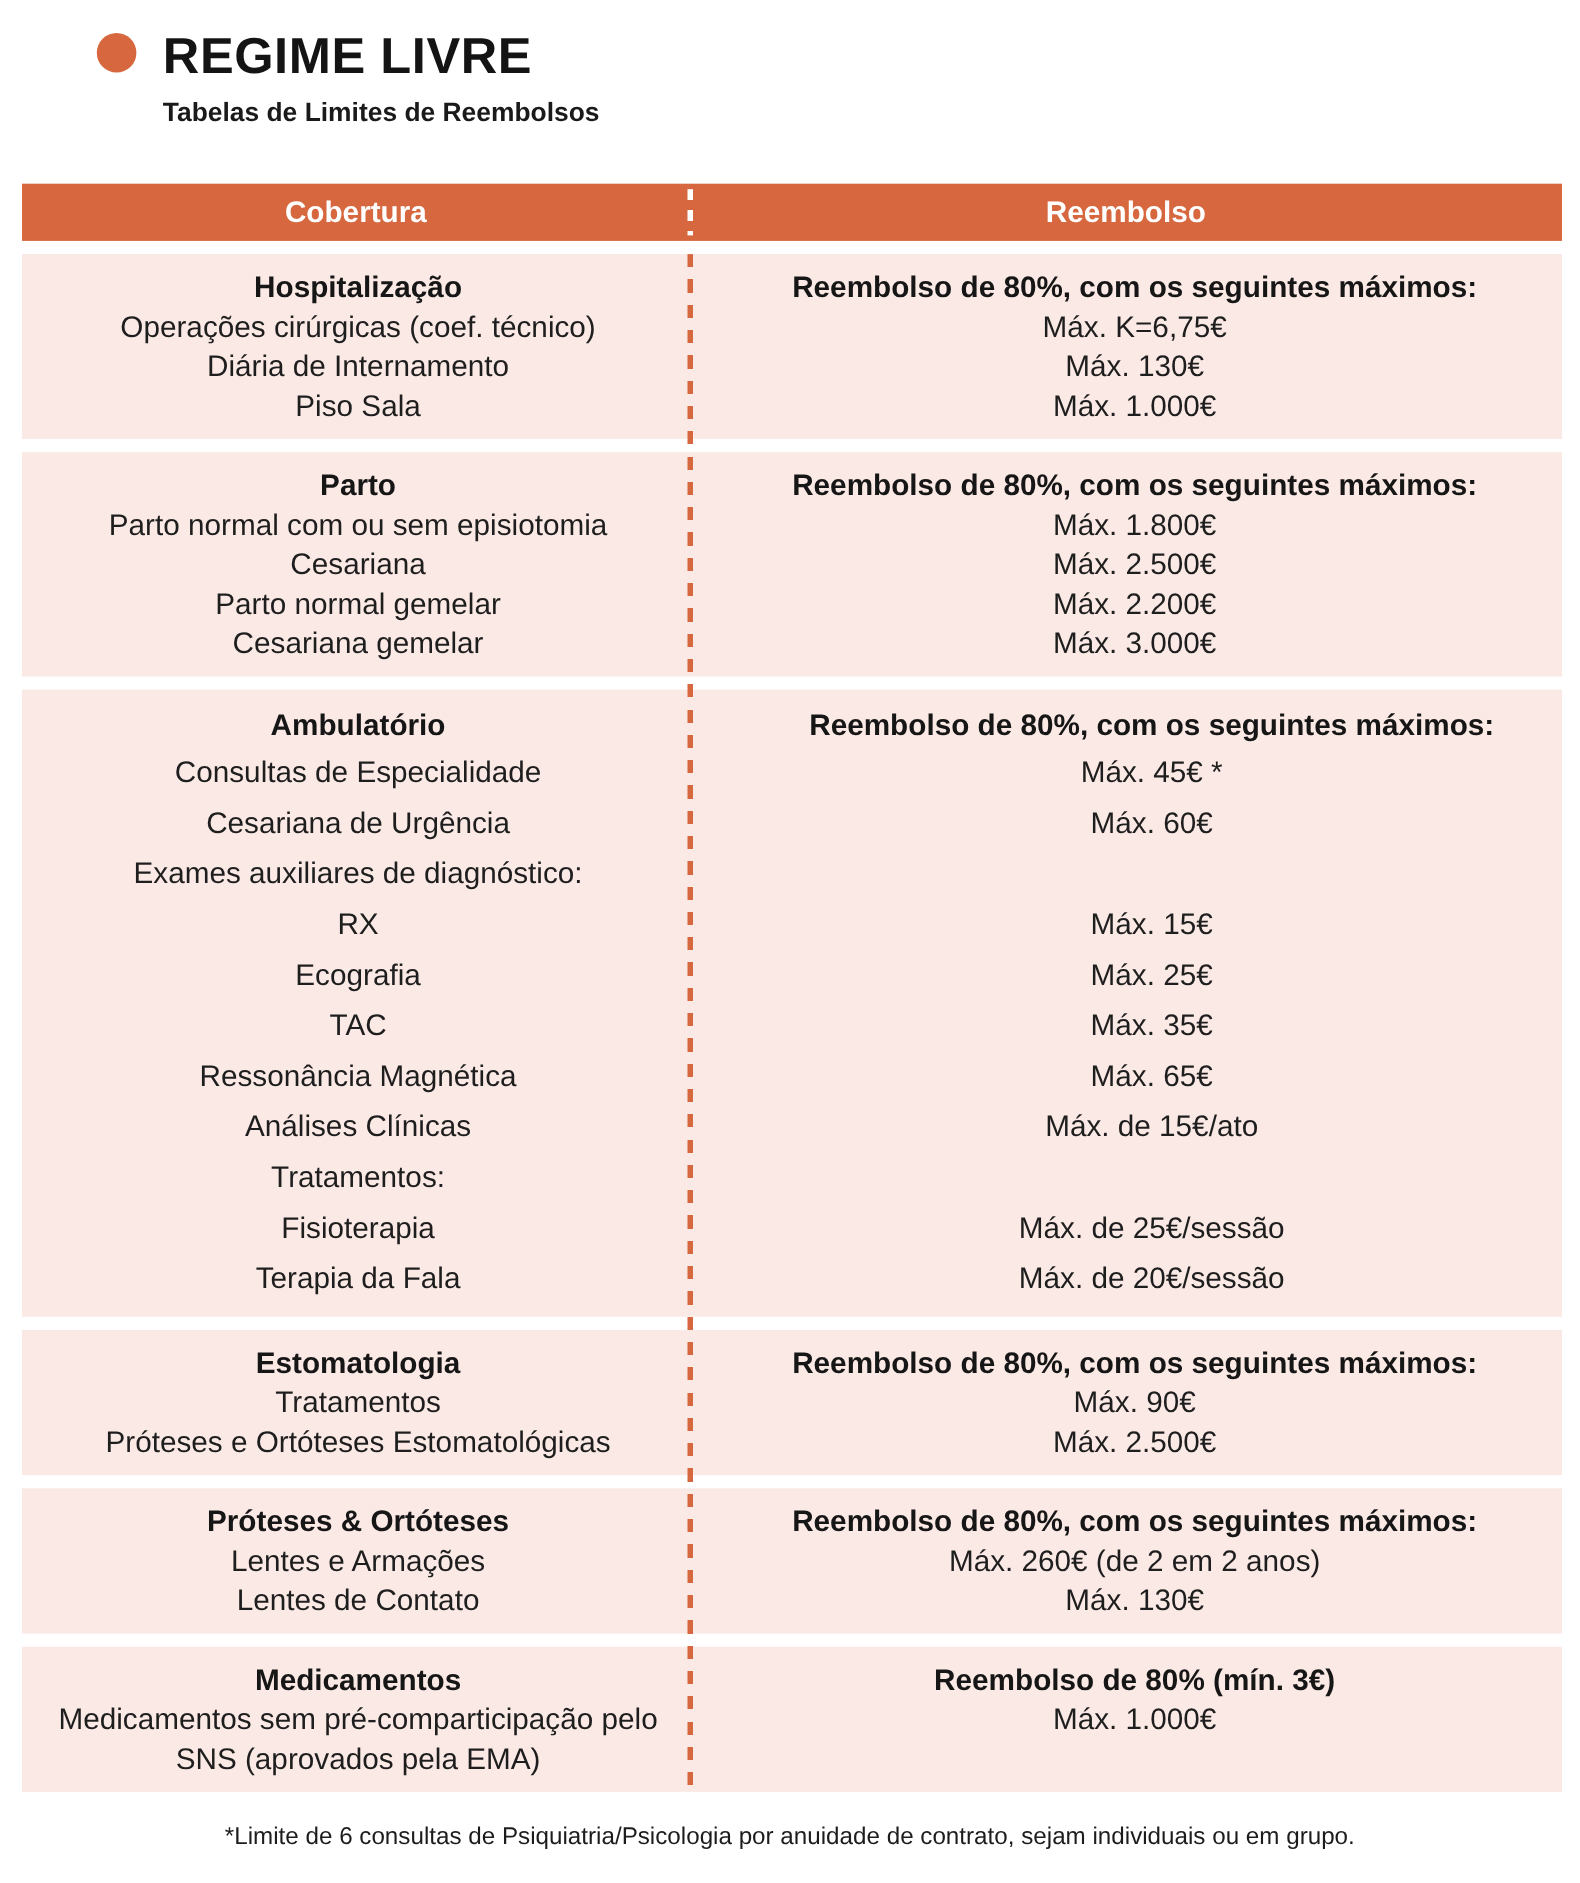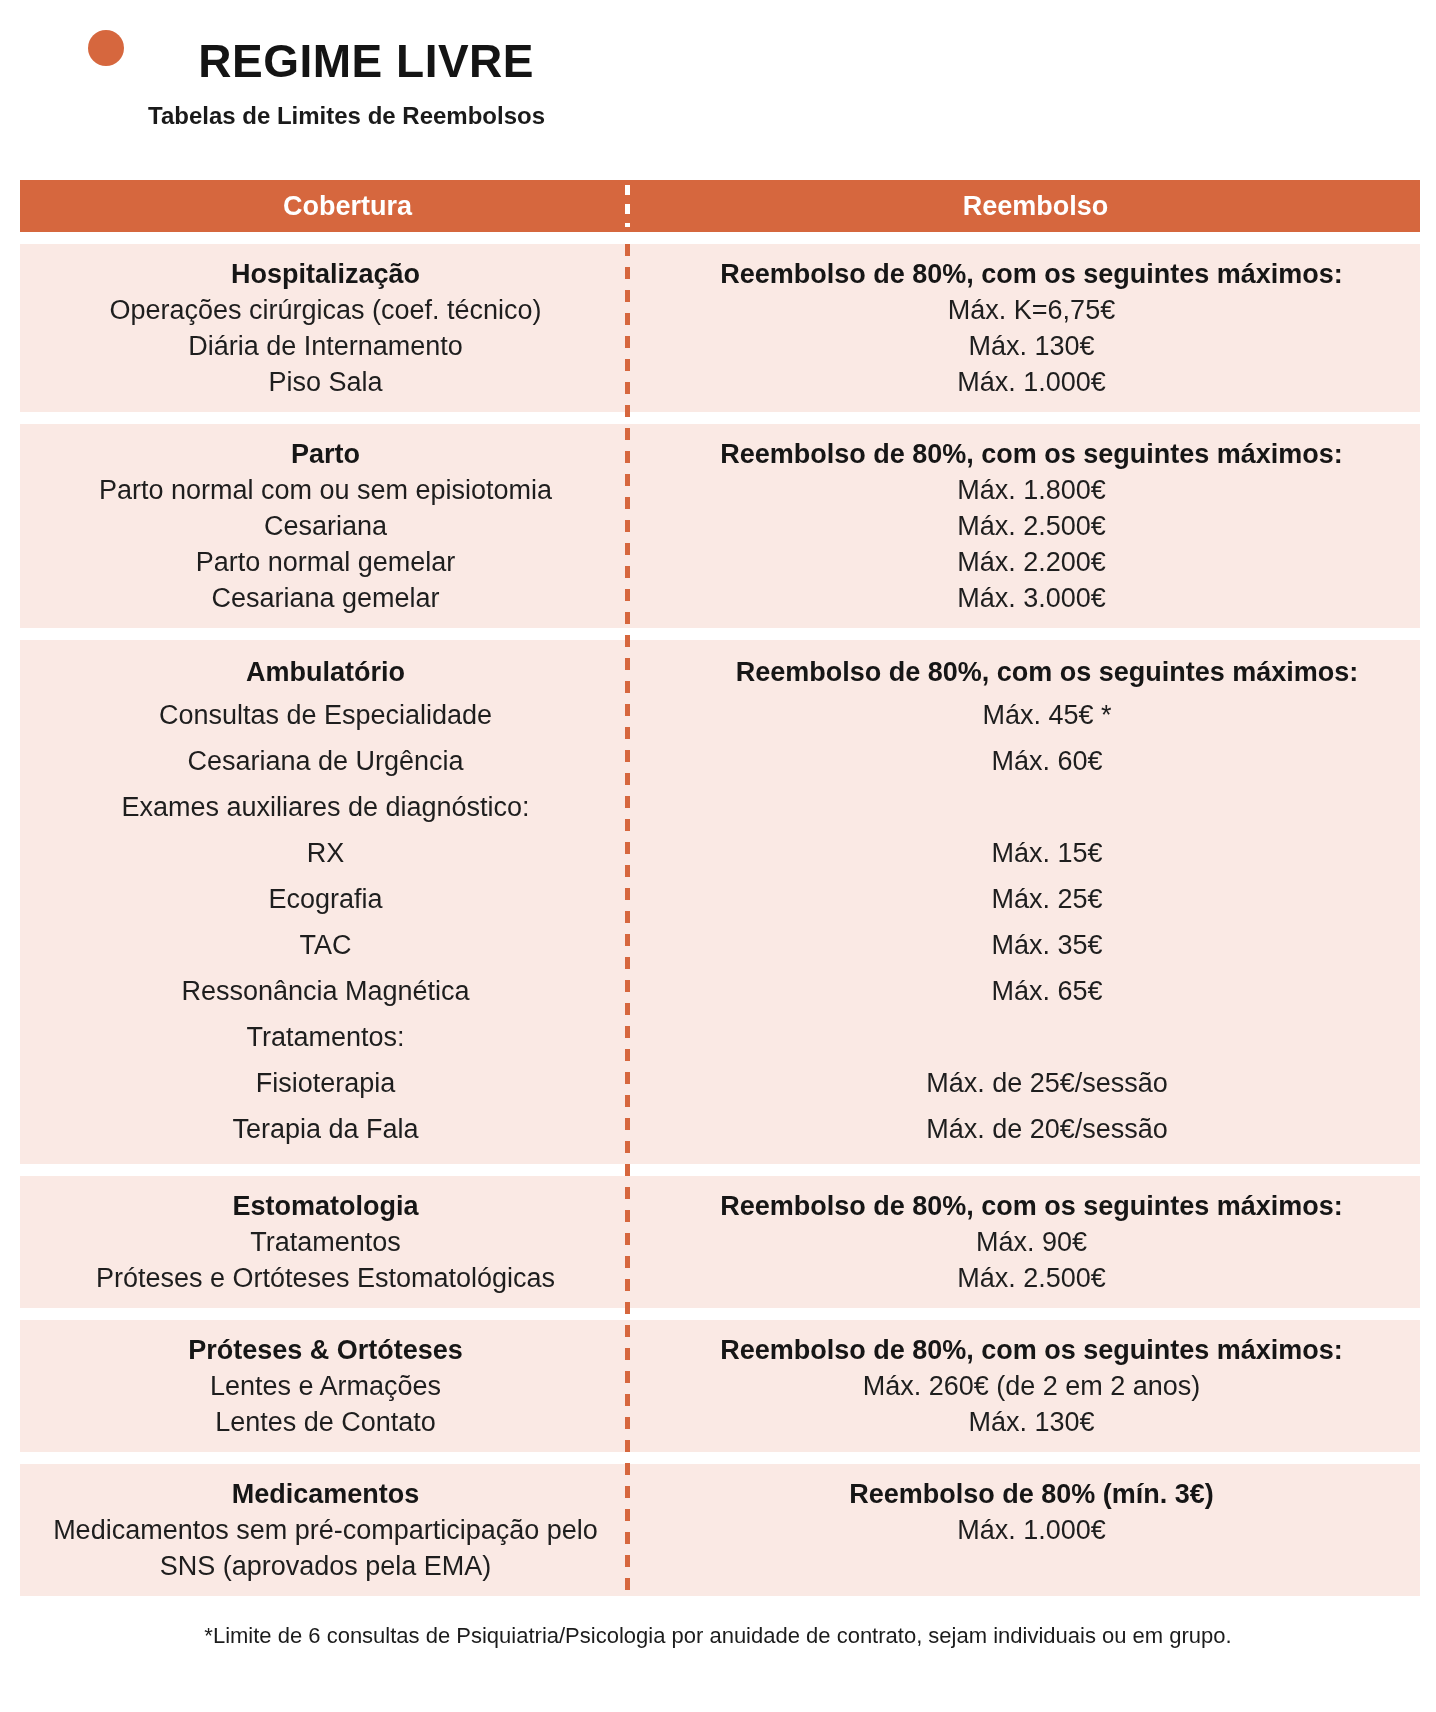--- a/index.html
+++ b/index.html
@@ -20,34 +20,34 @@
     display:flex;align-items:flex-start;
     padding:24px 0 0 88px;
   }
   .dot{
     width:36px;height:36px;border-radius:50%;
     background:var(--accent);
     margin:6px 24px 0 0;flex:0 0 auto;
   }
   .title{
     font-size:46px;line-height:52px;font-weight:bold;
-    letter-spacing:.5px;color:#141414;margin:11px;text-align:right;
+    letter-spacing:.5px;color:#141414;margin:0;
   }
   .subtitle{
     font-size:24px;line-height:36px;font-weight:bold;
     color:#1A1A1A;margin:9px 0 0 0;
   }
   .table{
     width:1400px;
     margin:46px 16px 0 20px;
   }
   .thead{
     height:52px;background:var(--accent);
     display:grid;grid-template-columns:607px 1fr;
-    align-items:center;position:relative;padding-left:24px;
+    align-items:center;position:relative;
   }
   .thead .hcell{
     text-align:center;color:#ffffff;font-weight:bold;font-size:27px;
   }
   .thead-divider{
     position:absolute;left:605px;top:5px;bottom:5px;width:5px;
     background:repeating-linear-gradient(to bottom,#ffffff 0 10px,transparent 10px 19px);
   }
   .tbody{position:relative;margin-top:12px;text-align:center;}
   .body-divider{
@@ -162,20 +162,24 @@
   </div>
         <div class="row" data-name="table-row">
     <div class="cell-c" data-name="coverage-cell">TAC</div>
     <div class="cell-r" data-name="reimbursement-cell">Máx. 35€</div>
   </div>
         <div class="row" data-name="table-row">
     <div class="cell-c" data-name="coverage-cell">Ressonância Magnética</div>
     <div class="cell-r" data-name="reimbursement-cell">Máx. 65€</div>
   </div>
         <div class="row" data-name="table-row">
+    <div class="cell-c" data-name="coverage-cell">Análises Clínicas</div>
+    <div class="cell-r" data-name="reimbursement-cell">Máx. de 15€/ato</div>
+  </div>
+        <div class="row" data-name="table-row">
     <div class="cell-c" data-name="coverage-cell">Tratamentos:</div>
     <div class="cell-r" data-name="reimbursement-cell"></div>
   </div>
         <div class="row" data-name="table-row">
     <div class="cell-c" data-name="coverage-cell">Fisioterapia</div>
     <div class="cell-r" data-name="reimbursement-cell">Máx. de 25€/sessão</div>
   </div>
         <div class="row" data-name="table-row">
     <div class="cell-c" data-name="coverage-cell">Terapia da Fala</div>
     <div class="cell-r" data-name="reimbursement-cell">Máx. de 20€/sessão</div>

